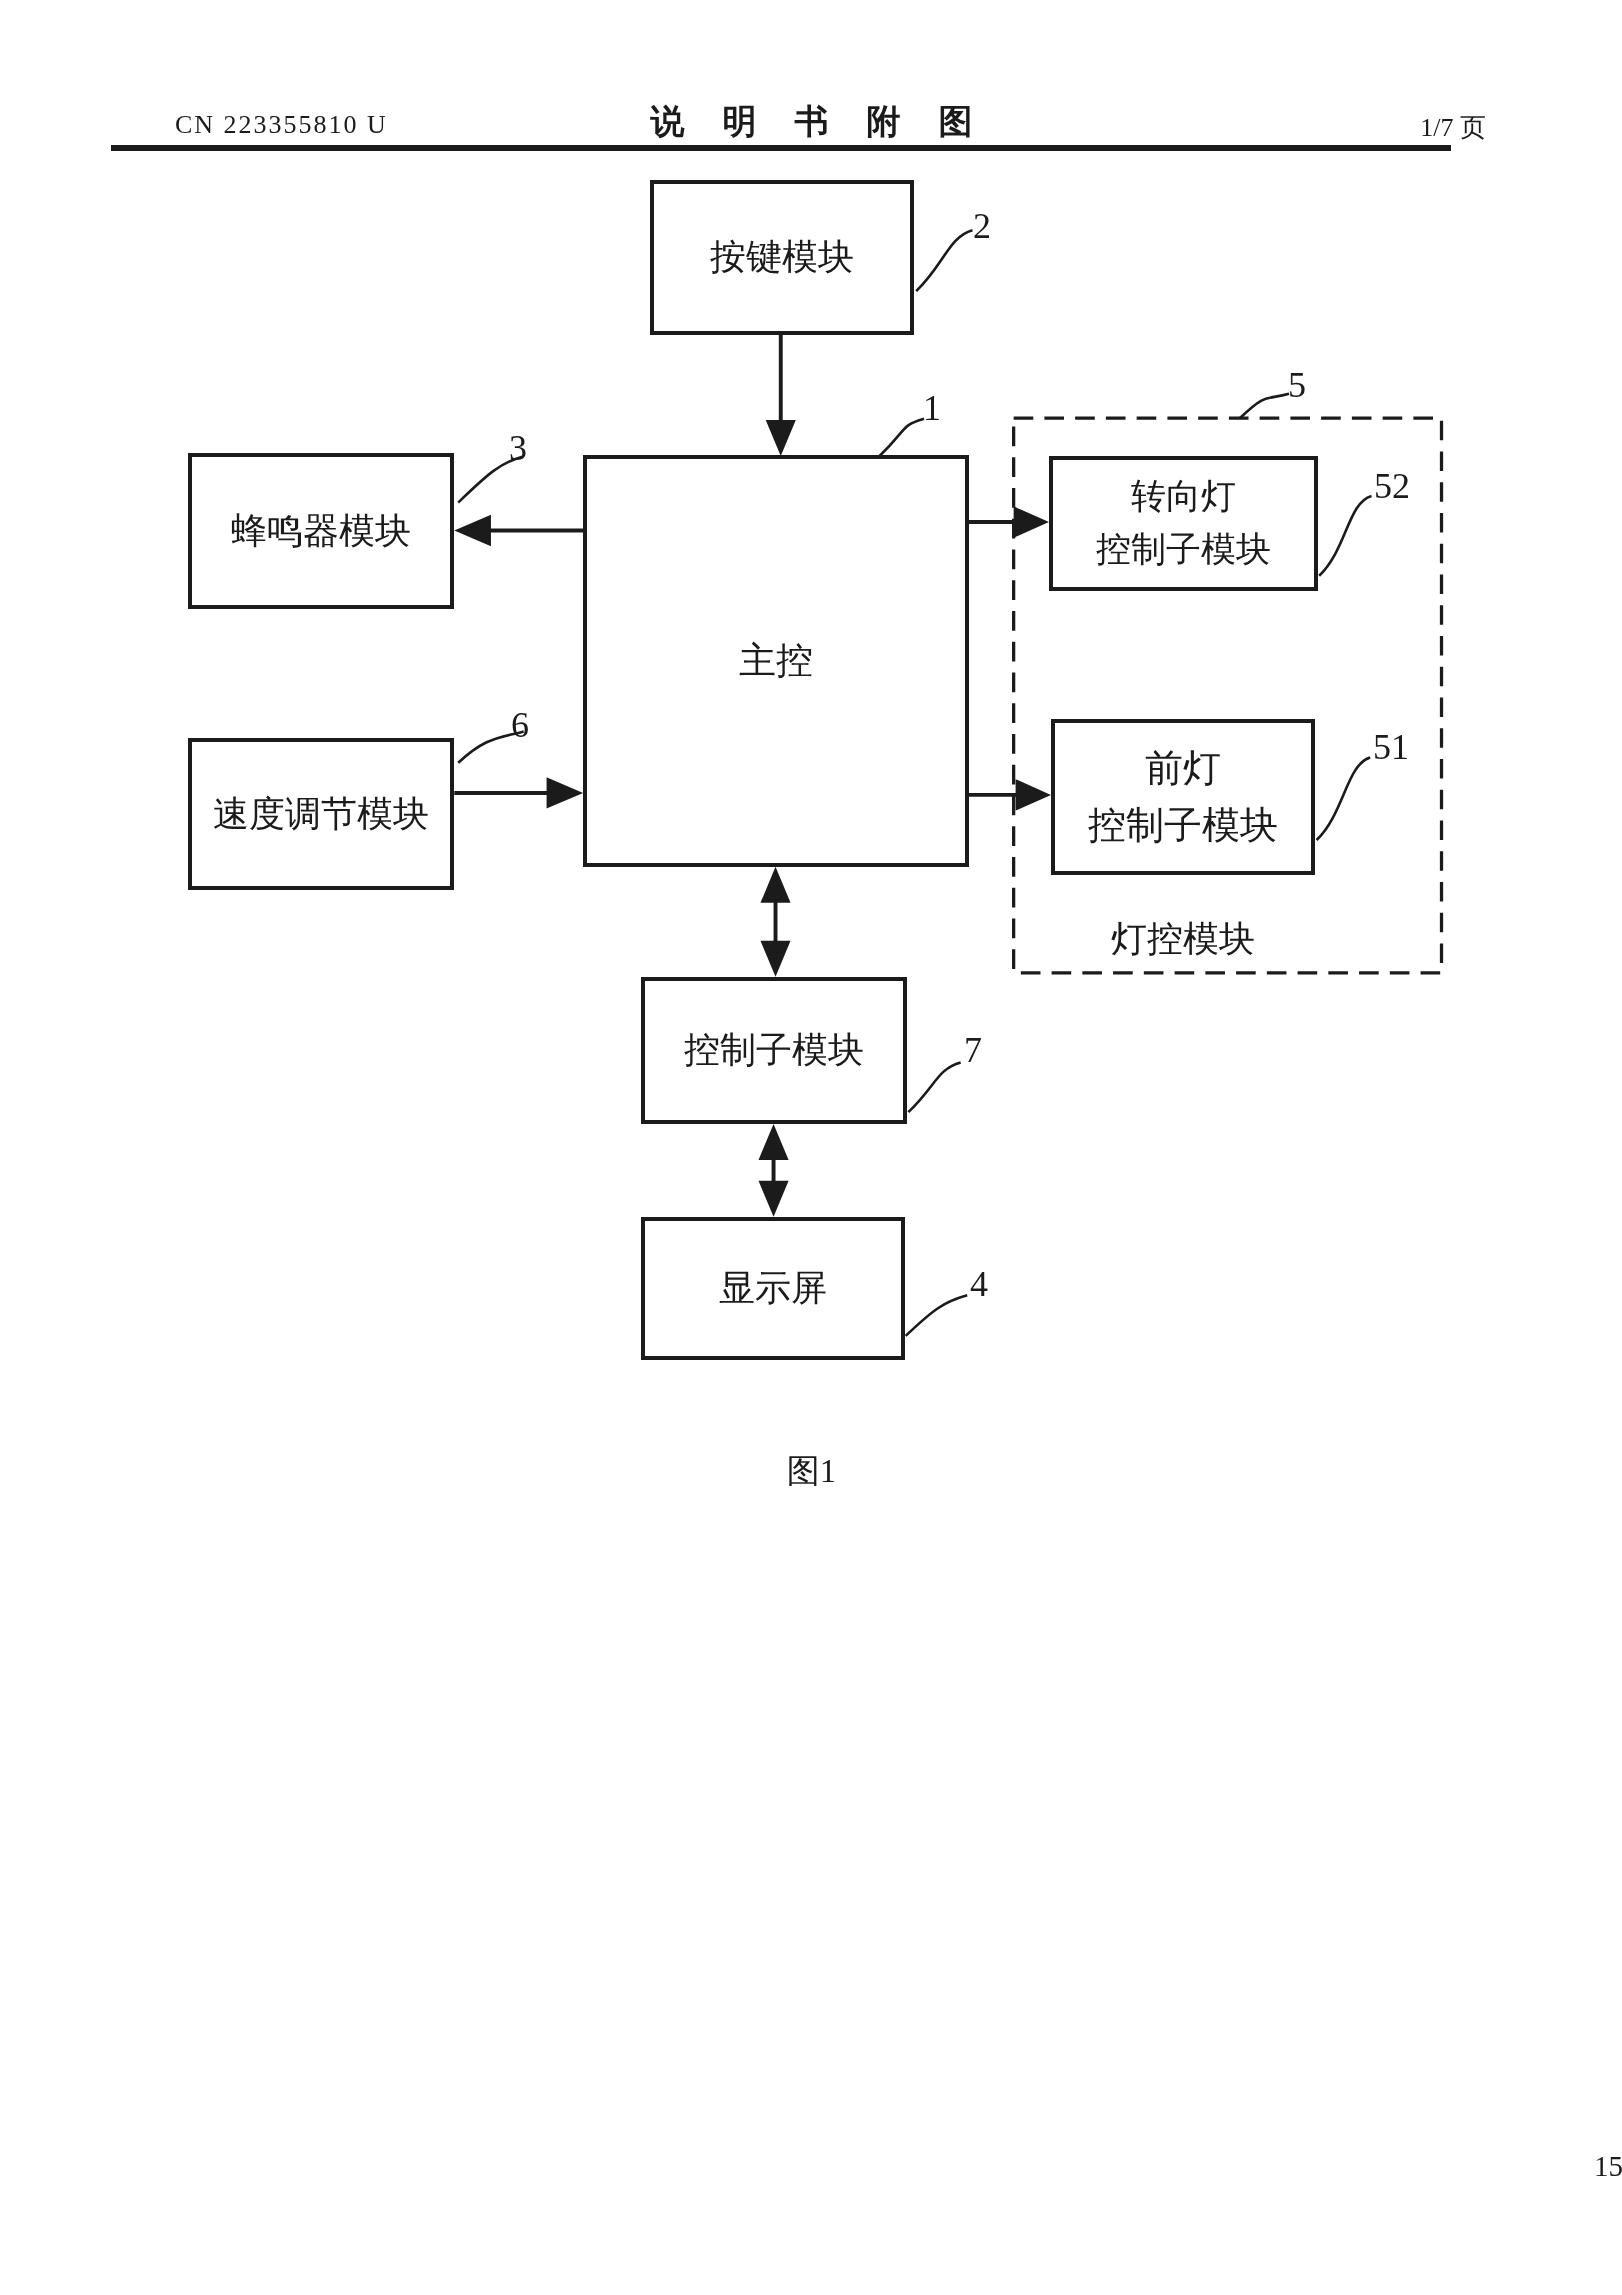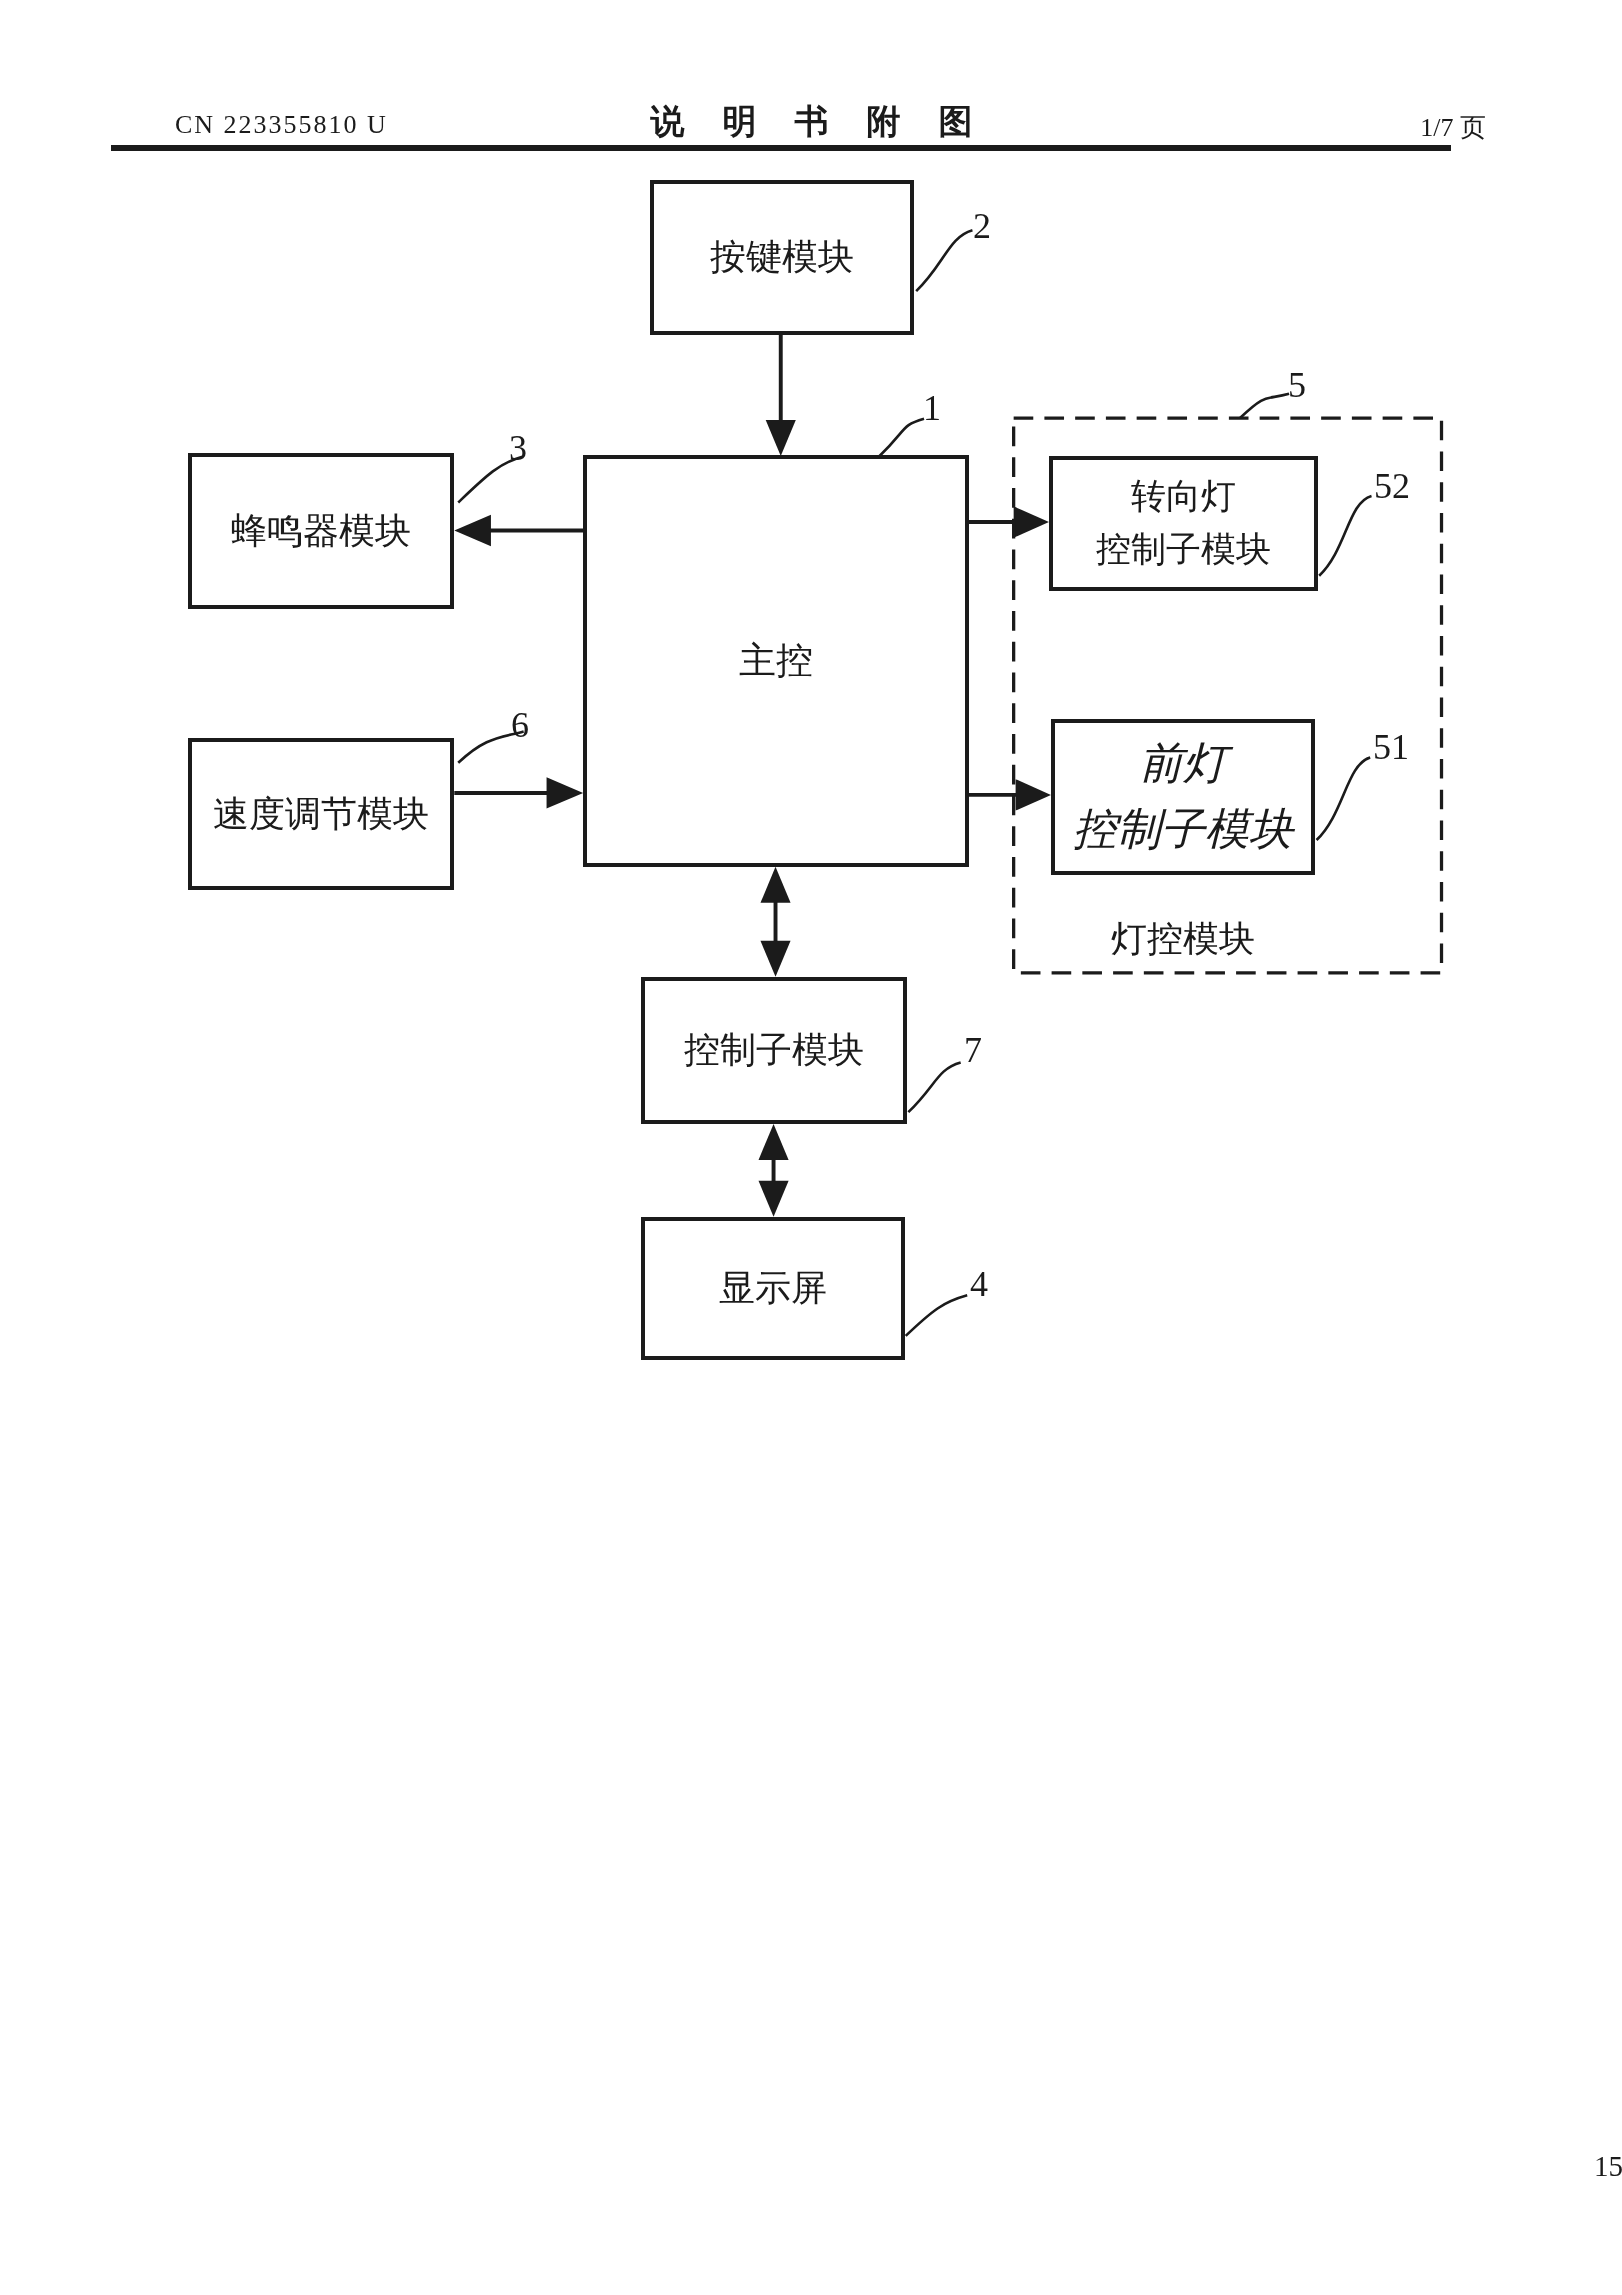--- a/index.html
+++ b/index.html
@@ -37,21 +37,21 @@
     border:4.6px solid #1b1b1b;background:#ffffff;
     display:flex;flex-direction:column;align-items:center;justify-content:center;
     font-size:36px;line-height:1.45;text-align:center;
     z-index:2;
   }
   .blk-keypad {left:650px; top:180px; width:264px;height:155px;}
   .blk-main   {left:583px; top:455px; width:386px;height:412px;font-size:37px;}
   .blk-buzzer {left:188px; top:453px; width:266px;height:156px;}
   .blk-speed  {left:188px; top:715px;width:266px;height:152px;margin-top:23px;}
   .blk-turn   {left:1049px;top:456px; width:269px;height:135px;font-size:35px;line-height:1.5;}
-  .blk-head   {left:1051px;top:719px;width:264px;height:156px;font-size:44px;line-height:1.5;font-style:italic;}
+  .blk-head   {left:1051px;top:719px;width:264px;height:156px;font-size:38px;line-height:1.5;}
   .blk-comm   {left:641px; top:977px;width:266px;height:147px;}
   .blk-display{left:641px; top:1217px;width:264px;height:143px;}
   .group-label{
     position:absolute;left:1039px;top:915px;width:288px;
     text-align:center;font-size:36px;z-index:2;
   }
   .ref{
     position:absolute;transform:translate(-50%,-50%);
     font-size:36px;z-index:3;white-space:nowrap;
   }
@@ -171,16 +171,17 @@
   <div class="ref ref-1">1</div>
   <div class="ref ref-2">2</div>
   <div class="ref ref-3">3</div>
   <div class="ref ref-6">6</div>
   <div class="ref ref-5">5</div>
   <div class="ref ref-52">52</div>
   <div class="ref ref-51">51</div>
   <div class="ref ref-7">7</div>
   <div class="ref ref-4">4</div>
 
+  <div class="fig-caption">图1</div>
   <div class="page-number">15</div>
 
 </div>
 
 
 </body></html>

